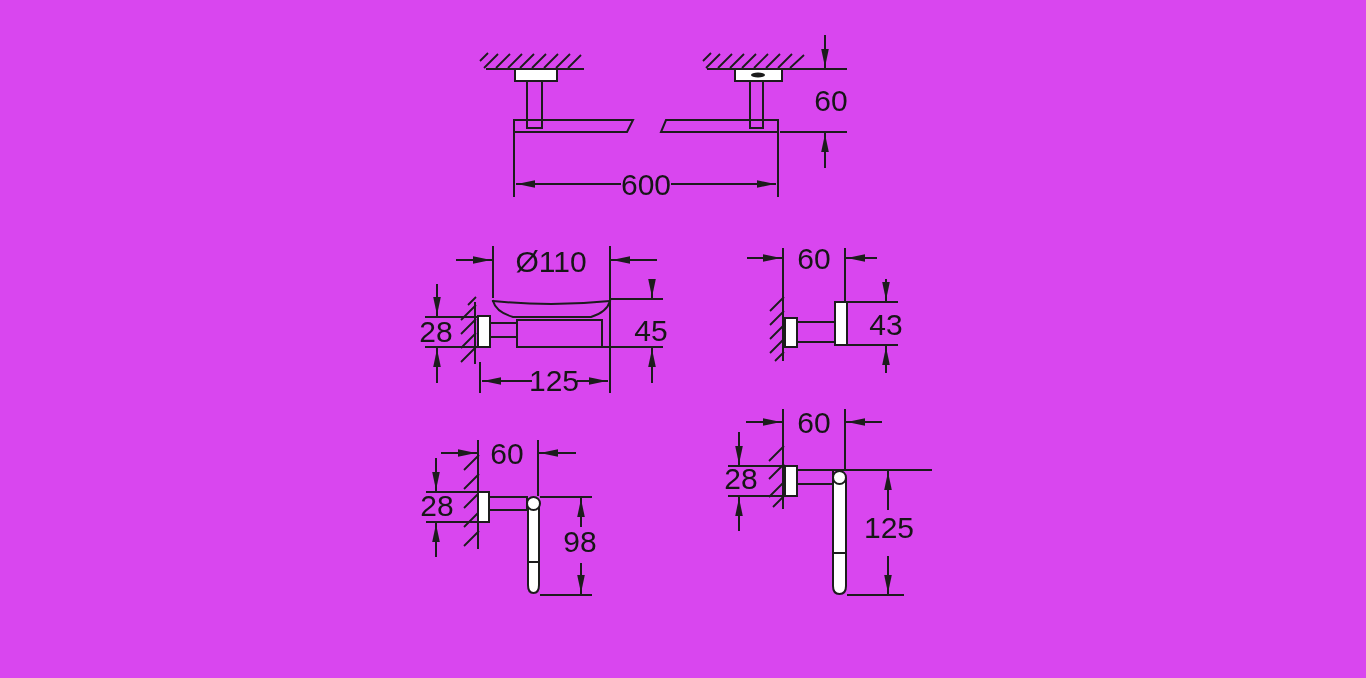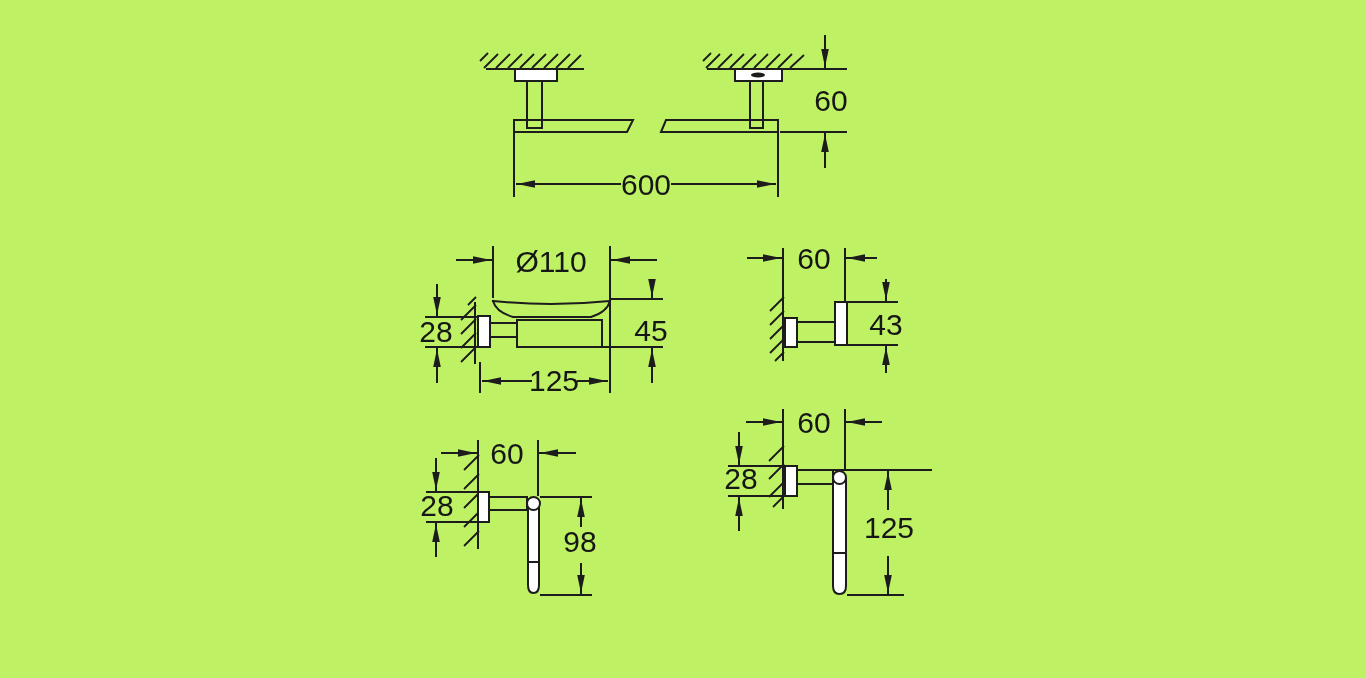--- a/index.html
+++ b/index.html
@@ -1,17 +1,17 @@
 <!DOCTYPE html>
 <html><head>
 <meta charset="utf-8">
 <style>
   html, body { margin: 0; padding: 0; background: #ffffff; }
   body { width: 1366px; height: 678px; overflow: hidden; position: relative; }
-  .canvas { position: absolute; inset: 0; background: #bef264; }
+  .canvas { position: absolute; inset: 0; background: #d946ef; }
   svg { display: block; }
   .ln   { stroke: #1c1c1c; stroke-width: 2; fill: none; stroke-linecap: square; }
   .hat  { stroke: #1c1c1c; stroke-width: 1.8; fill: none; stroke-linecap: butt; }
   .wf   { fill: #ffffff; }
   .sol  { fill: #1c1c1c; stroke: none; }
   text  { font-family: "Liberation Sans", sans-serif; font-size: 30px; fill: #161616;
           text-anchor: middle; }
 </style>
 </head>
 <body>

